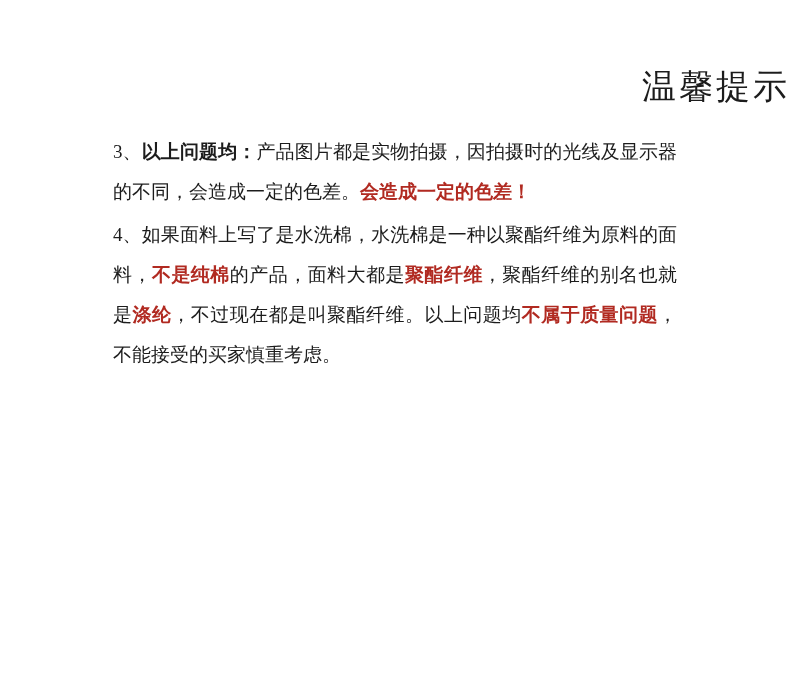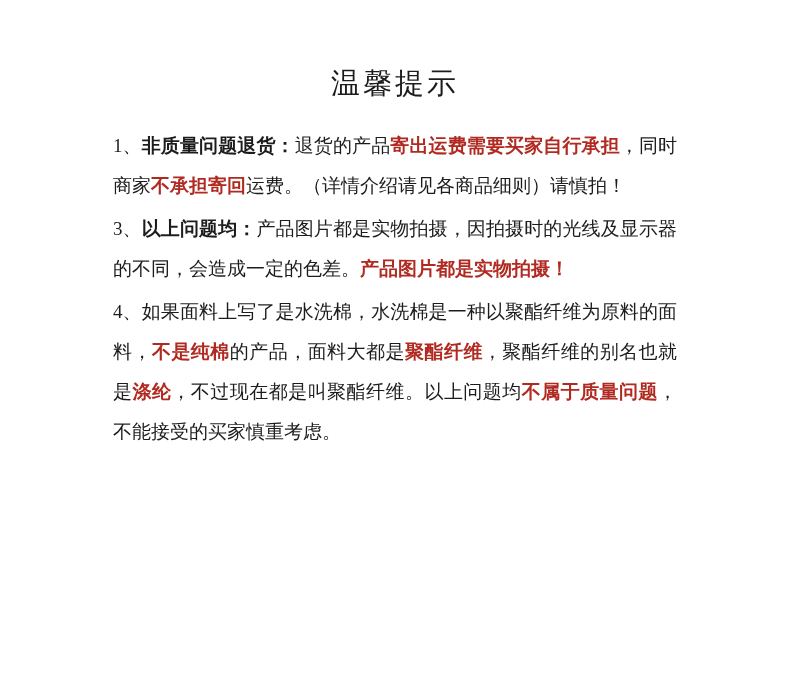--- a/index.html
+++ b/index.html
@@ -14,22 +14,22 @@
   }
   .page {
     position: relative;
     width: 790px;
     height: 679px;
     background: var(--bg, #ffffff);
     overflow: hidden;
   }
   .title {
     margin: 64px 0 22px 0;
-    text-align: center;
-    font-size: 29px;
+    text-align: right;
+    font-size: 34px;
     font-weight: 400;
     letter-spacing: 3px;
     color: var(--ink, #1c1c1c);
   }
   .content {
     width: 564px;
     margin: 0 auto;
     font-size: 19px;
     line-height: 40px;
     color: var(--ink, #1c1c1c);
@@ -54,17 +54,16 @@
     font-weight: 700;
     color: var(--red, #b12a21);
   }
 </style>
 </head>
 <body>
 
 <div class="page">
   <h1 class="title">温馨提示</h1>
   <div class="content">
-      <p><span class="seg-normal">1、</span><span class="seg-bold">非质量问题退货：</span><span class="seg-normal">退货的产品</span><span class="seg-red-bold">寄出运费需要买家自行承担</span><span class="seg-normal">，同时商家</span><span class="seg-red-bold">不承担寄回</span><span class="seg-normal">运费。（详情介绍请见各商品细则）请慎拍！</span></p>
-      <p><span class="seg-normal">3、</span><span class="seg-bold">以上问题均：</span><span class="seg-normal">产品图片都是实物拍摄，因拍摄时的光线及显示器的不同，会造成一定的色差。</span><span class="seg-red-bold">产品图片都是实物拍摄！</span></p>
+      <p><span class="seg-normal">3、</span><span class="seg-bold">以上问题均：</span><span class="seg-normal">产品图片都是实物拍摄，因拍摄时的光线及显示器的不同，会造成一定的色差。</span><span class="seg-red-bold">会造成一定的色差！</span></p>
       <p><span class="seg-normal">4、</span><span class="seg-normal">如果面料上写了是水洗棉，水洗棉是一种以聚酯纤维为原料的面料，</span><span class="seg-red-bold">不是纯棉</span><span class="seg-normal">的产品，面料大都是</span><span class="seg-red-bold">聚酯纤维</span><span class="seg-normal">，聚酯纤维的别名也就是</span><span class="seg-red-bold">涤纶</span><span class="seg-normal">，不过现在都是叫聚酯纤维。以上问题均</span><span class="seg-red-bold">不属于质量问题</span><span class="seg-normal">，不能接受的买家慎重考虑。</span></p>
     </div>
 </div>
 
 </body></html>

